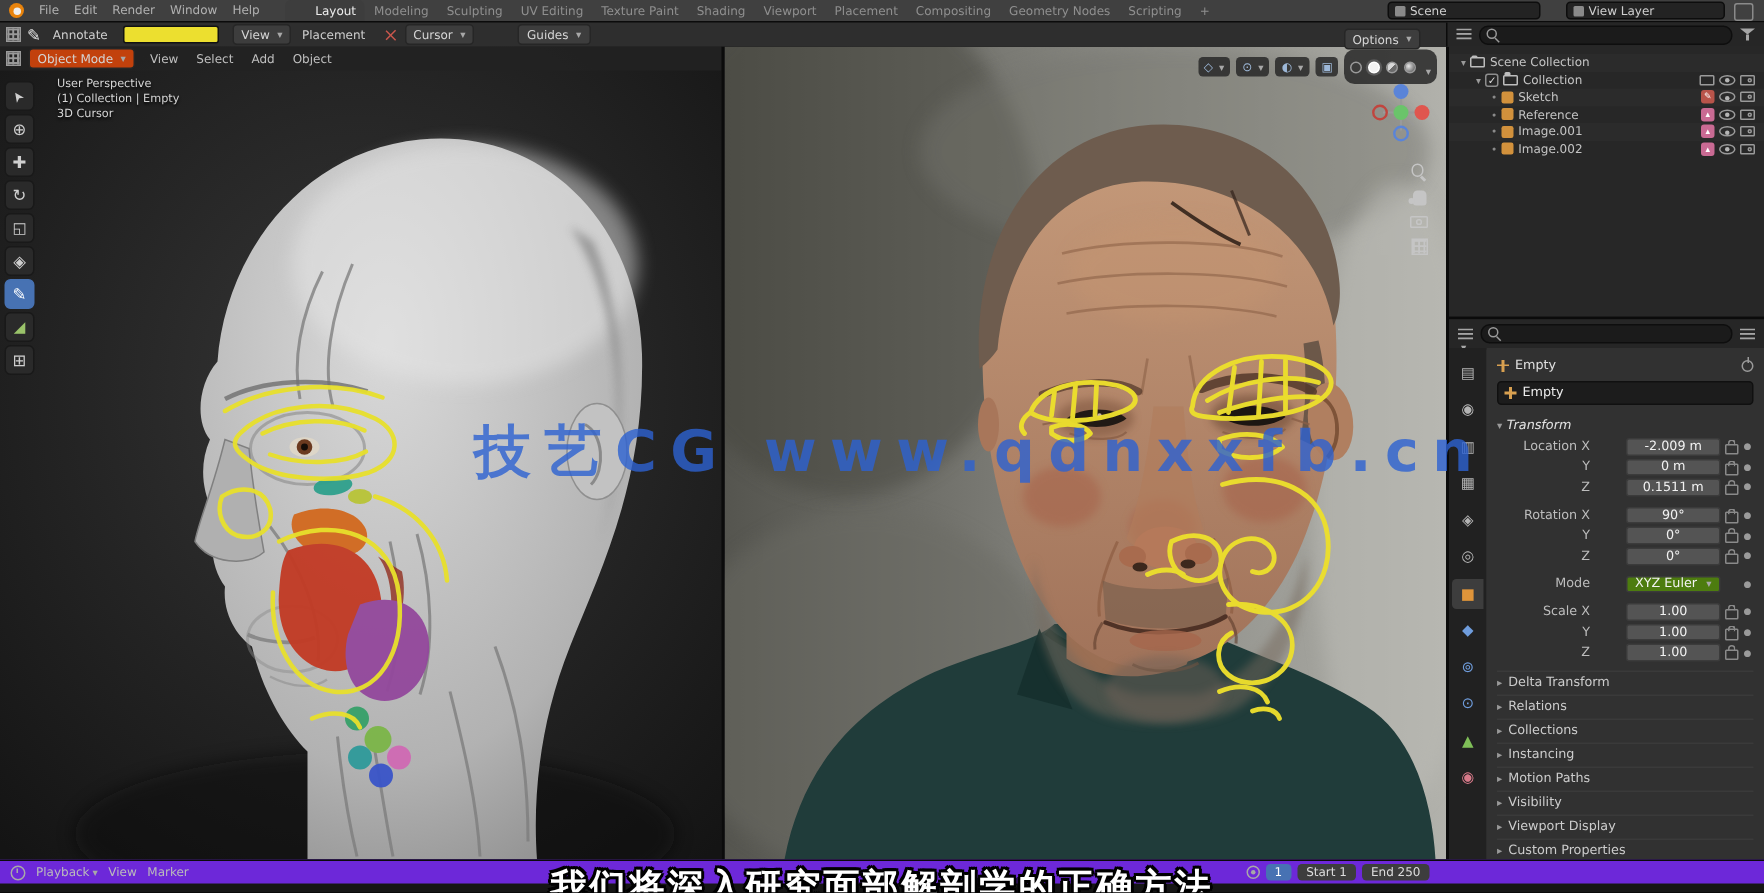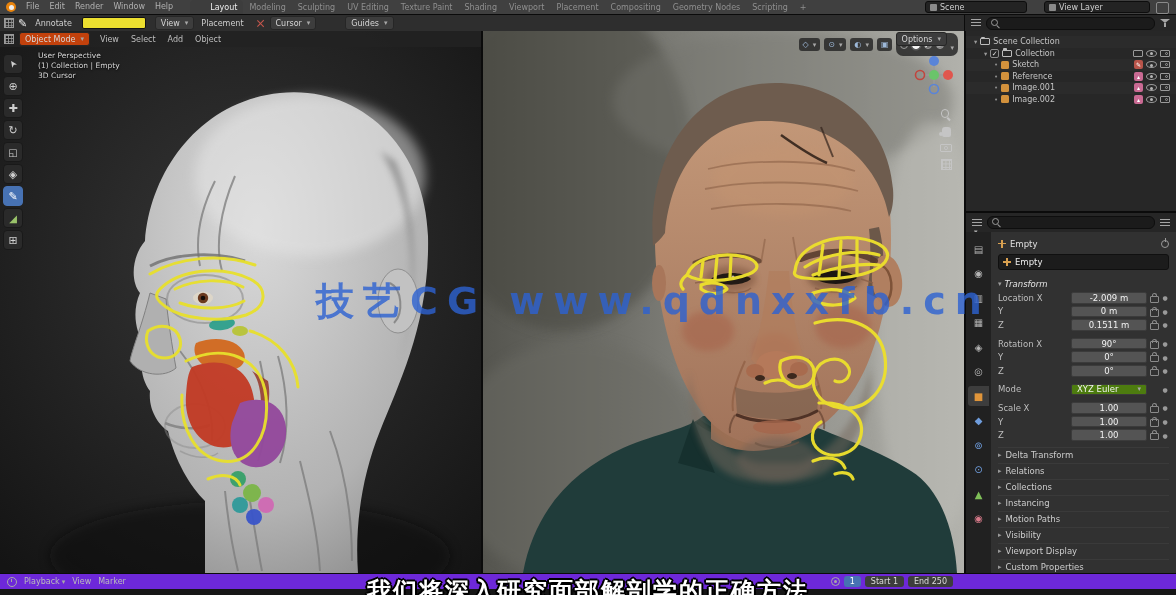--- a/index.html
+++ b/index.html
@@ -26,21 +26,21 @@
   .ts{position:absolute;top:14px;left:0;width:100%;height:17px;background:#2e2e2e;border-top:1px solid #0b0b0b;
       box-sizing:border-box;display:flex;align-items:center;z-index:35;padding-left:4px;}
   .ts .lbl{font-size:8px;color:#cfcfcf;margin:0 4px;}
   .swatch{width:62px;height:10px;border:1px solid #121212;border-radius:2px;background:#ecdf2f;margin:0 6px;}
   .dd{height:12px;background:#3d3d3d;border:1px solid #262626;border-radius:3px;display:flex;align-items:center;
       gap:3px;padding:0 5px;font-size:8px;color:#d5d5d5;margin:0 3px;}
   .car::after{content:"▾";font-size:7px;color:#a8a8a8;margin-left:2px;}
   .xcur{width:9px;height:9px;position:relative;margin:0 2px 0 8px;}
   .xcur::before,.xcur::after{content:"";position:absolute;left:4px;top:0;width:1.4px;height:9px;background:#c9574d;}
   .xcur::before{transform:rotate(45deg);}.xcur::after{transform:rotate(-45deg);}
-  .opt{position:absolute;right:226px;top:17px;}
+  .opt{position:absolute;right:226px;top:4px;}
   .ts-right{position:absolute;right:0;top:0;width:212px;height:100%;background:#262626;border-left:1px solid #0b0b0b;
             display:flex;align-items:center;gap:5px;padding:0 6px;box-sizing:border-box;}
   .searchpill{flex:1;height:11px;background:#1b1b1b;border:1px solid #0e0e0e;border-radius:6px;display:flex;align-items:center;padding:0 4px;gap:3px;}
   
   .i-search{position:relative;width:9px;height:9px;display:inline-block;flex:none;}
   .i-search::before{content:"";position:absolute;left:0;top:0;width:5px;height:5px;border:1.3px solid #9a9a9a;border-radius:50%;}
   .i-search::after{content:"";position:absolute;left:6px;top:6px;width:3.6px;height:1.3px;background:#9a9a9a;transform:rotate(45deg);transform-origin:0 0;}
   .i-funnel{width:10px;height:9px;position:relative;display:inline-block;flex:none;}
   .i-funnel::before{content:"";position:absolute;top:0;left:0;border-left:5px solid transparent;border-right:5px solid transparent;border-top:4.5px solid #a5a5a5;}
   .i-funnel::after{content:"";position:absolute;top:4px;left:4.2px;width:1.7px;height:4.5px;background:#a5a5a5;}
@@ -130,21 +130,21 @@
   .i-axis{width:8px;height:8px;position:relative;display:inline-block;flex:none;}
   .i-axis::before{content:"";position:absolute;left:3.4px;top:0;width:1.4px;height:8px;background:#d8a050;}
   .i-axis::after{content:"";position:absolute;left:0;top:3.4px;width:8px;height:1.4px;background:#d8a050;}
   .i-tooly{width:8px;height:8px;border:1px solid #9a9a9a;border-radius:50%;position:relative;box-sizing:border-box;display:inline-block;}
   .i-tooly::after{content:"";position:absolute;left:2.6px;top:-3px;width:1.4px;height:4px;background:#9a9a9a;}
   .pname{height:14px;background:#1c1c1c;border:1px solid #101010;border-radius:3px;display:flex;align-items:center;gap:4px;
          padding:0 4px;margin:4px 0 7px;color:#ececec;}
   .psec-title{display:flex;align-items:center;gap:3px;height:14px;color:#e4e4e4;font-style:italic;}
   .psec-title::before{content:"▾";font-size:7px;color:#9a9a9a;}
   .frow{display:flex;align-items:center;height:13.6px;}
-  .flab{width:62px;text-align:left;padding-right:11px;color:#bdbdbd;white-space:nowrap;}
+  .flab{width:62px;text-align:right;padding-right:24px;color:#bdbdbd;white-space:nowrap;}
   .fval{flex:1;height:11.5px;background:#545454;border:1px solid #3b3b3b;border-radius:2px;display:flex;align-items:center;
         justify-content:center;color:#f2f2f2;box-sizing:border-box;}
   .fval.ddv{background:#4d7c0f;justify-content:space-between;padding:0 5px;}
   .lockcol{width:14px;display:flex;justify-content:center;}
   .dotcol{width:8px;text-align:center;color:#9a9a9a;font-size:6px;}
   .gaph{height:5px;}
   .sect{display:flex;align-items:center;gap:4px;height:15px;color:#cccccc;border-top:1px solid #3a3a3a;}
   .sect::before{content:"▸";font-size:7px;color:#999;}
   
   .timeline{position:absolute;left:0;top:573px;width:100%;height:16px;background:#6d28d9;border-top:1px solid #0b0b0b;

